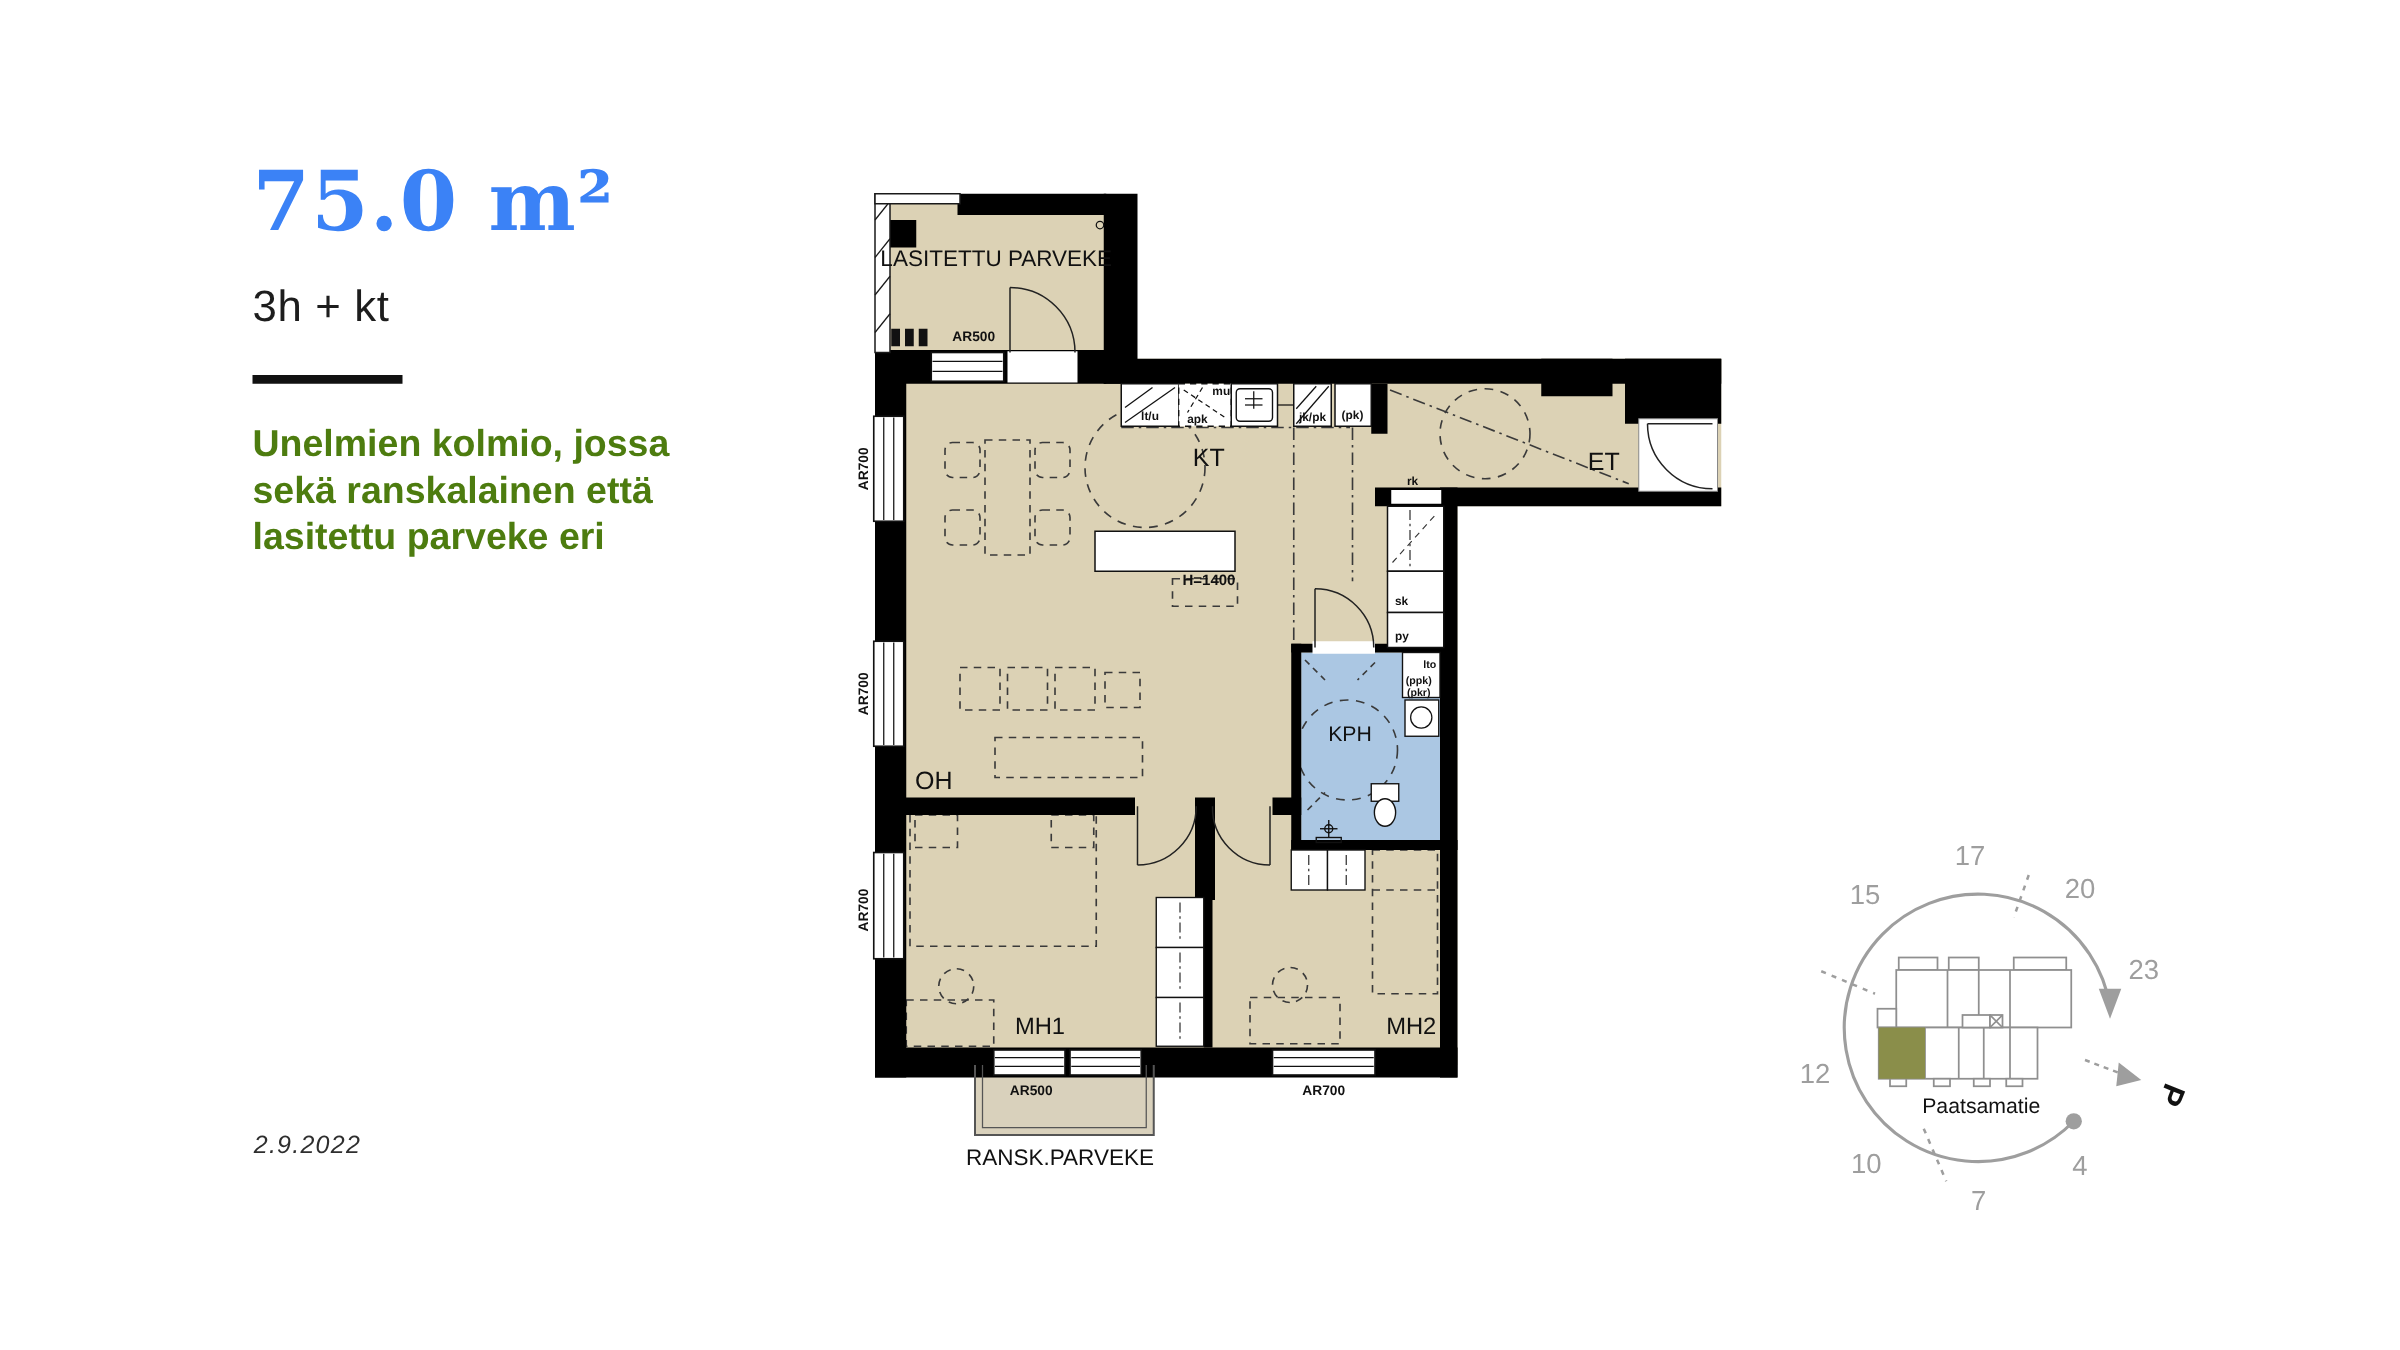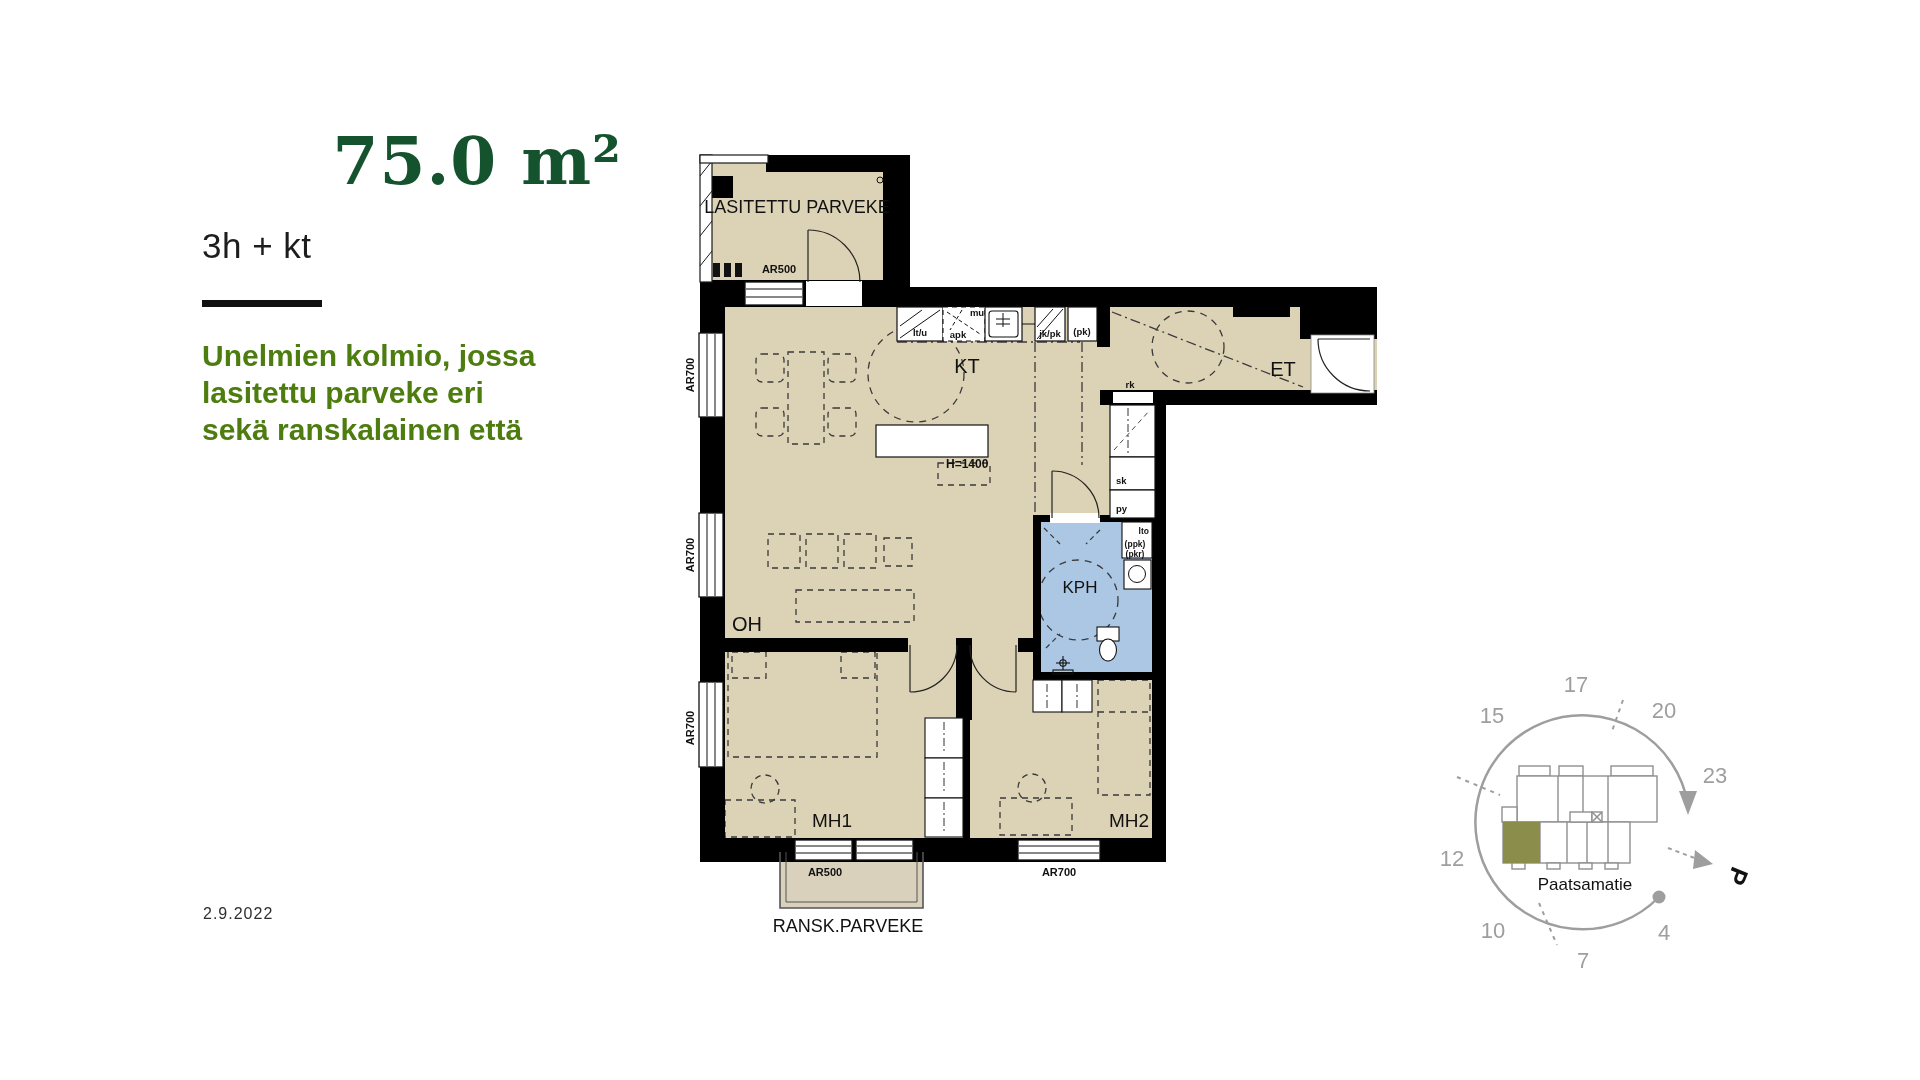--- a/index.html
+++ b/index.html
@@ -1,23 +1,23 @@
 <!DOCTYPE html>
 <html><head>
 <meta charset="utf-8">
 <style>
   html,body{margin:0;padding:0;background:#ffffff;width:1920px;height:1080px;overflow:hidden;
             font-family:"Liberation Sans",sans-serif;}
   .left-panel{position:absolute;left:202px;top:128px;width:420px;}
   .area-title{font-family:"DejaVu Serif",serif;font-weight:700;font-size:66px;line-height:1.0;
-              color:#14532d;letter-spacing:1px;margin:0;text-align:right;}
+              color:#3b82f6;letter-spacing:1px;margin:0;}
   .room-config{font-size:35px;font-weight:400;color:#1d1d1d;margin-top:32px;letter-spacing:.5px;}
   .divider{width:120px;height:7px;background:#111;margin-top:34px;}
   .description{margin-top:30px;font-size:30px;font-weight:700;color:#4d7c0f;line-height:37px;}
-  .date{position:absolute;left:203px;top:905px;font-size:16px;color:#2e2e2e;letter-spacing:1px;}
+  .date{position:absolute;left:203px;top:905px;font-size:20px;color:#2e2e2e;letter-spacing:1px;font-style:italic;}
   svg{position:absolute;left:0;top:0;}
   svg text{font-family:"Liberation Sans",sans-serif;fill:#111;}
   .roomlbl{font-size:20px;}
   .roomlbl-s{font-size:19px;}
   .kphlbl{font-size:17px;}
   .balclbl{font-size:18px;}
   .arlbl{font-size:11px;font-weight:700;}
   .fxl{font-size:9.5px;font-weight:700;}
   .tiny{font-size:8.5px;font-weight:700;}
   .h14{font-size:12px;font-weight:700;}
@@ -27,22 +27,22 @@
 </style>
 </head>
 <body>
 
 <div class="left-panel">
   <div class="area-title">75.0 m²</div>
   <div class="room-config">3h + kt</div>
   <div class="divider"></div>
   <div class="description">
     <div>Unelmien kolmio, jossa</div>
+    <div>sekä ranskalainen että</div>
     <div>lasitettu parveke eri</div>
-    <div>sekä ranskalainen että</div>
   </div>
 </div>
 <div class="date">2.9.2022</div>
 
 <svg width="1920" height="1080" viewBox="0 0 1920 1080">
 
   <g>
     <rect x="700" y="157" width="185" height="125" fill="#dcd2b5"></rect>
     <polygon points="705,287 1377,287 1377,405 1166,405 1166,852 705,852" fill="#dcd2b5"></polygon>
     <rect x="1041" y="522" width="111" height="150" fill="#abc7e3"></rect>

